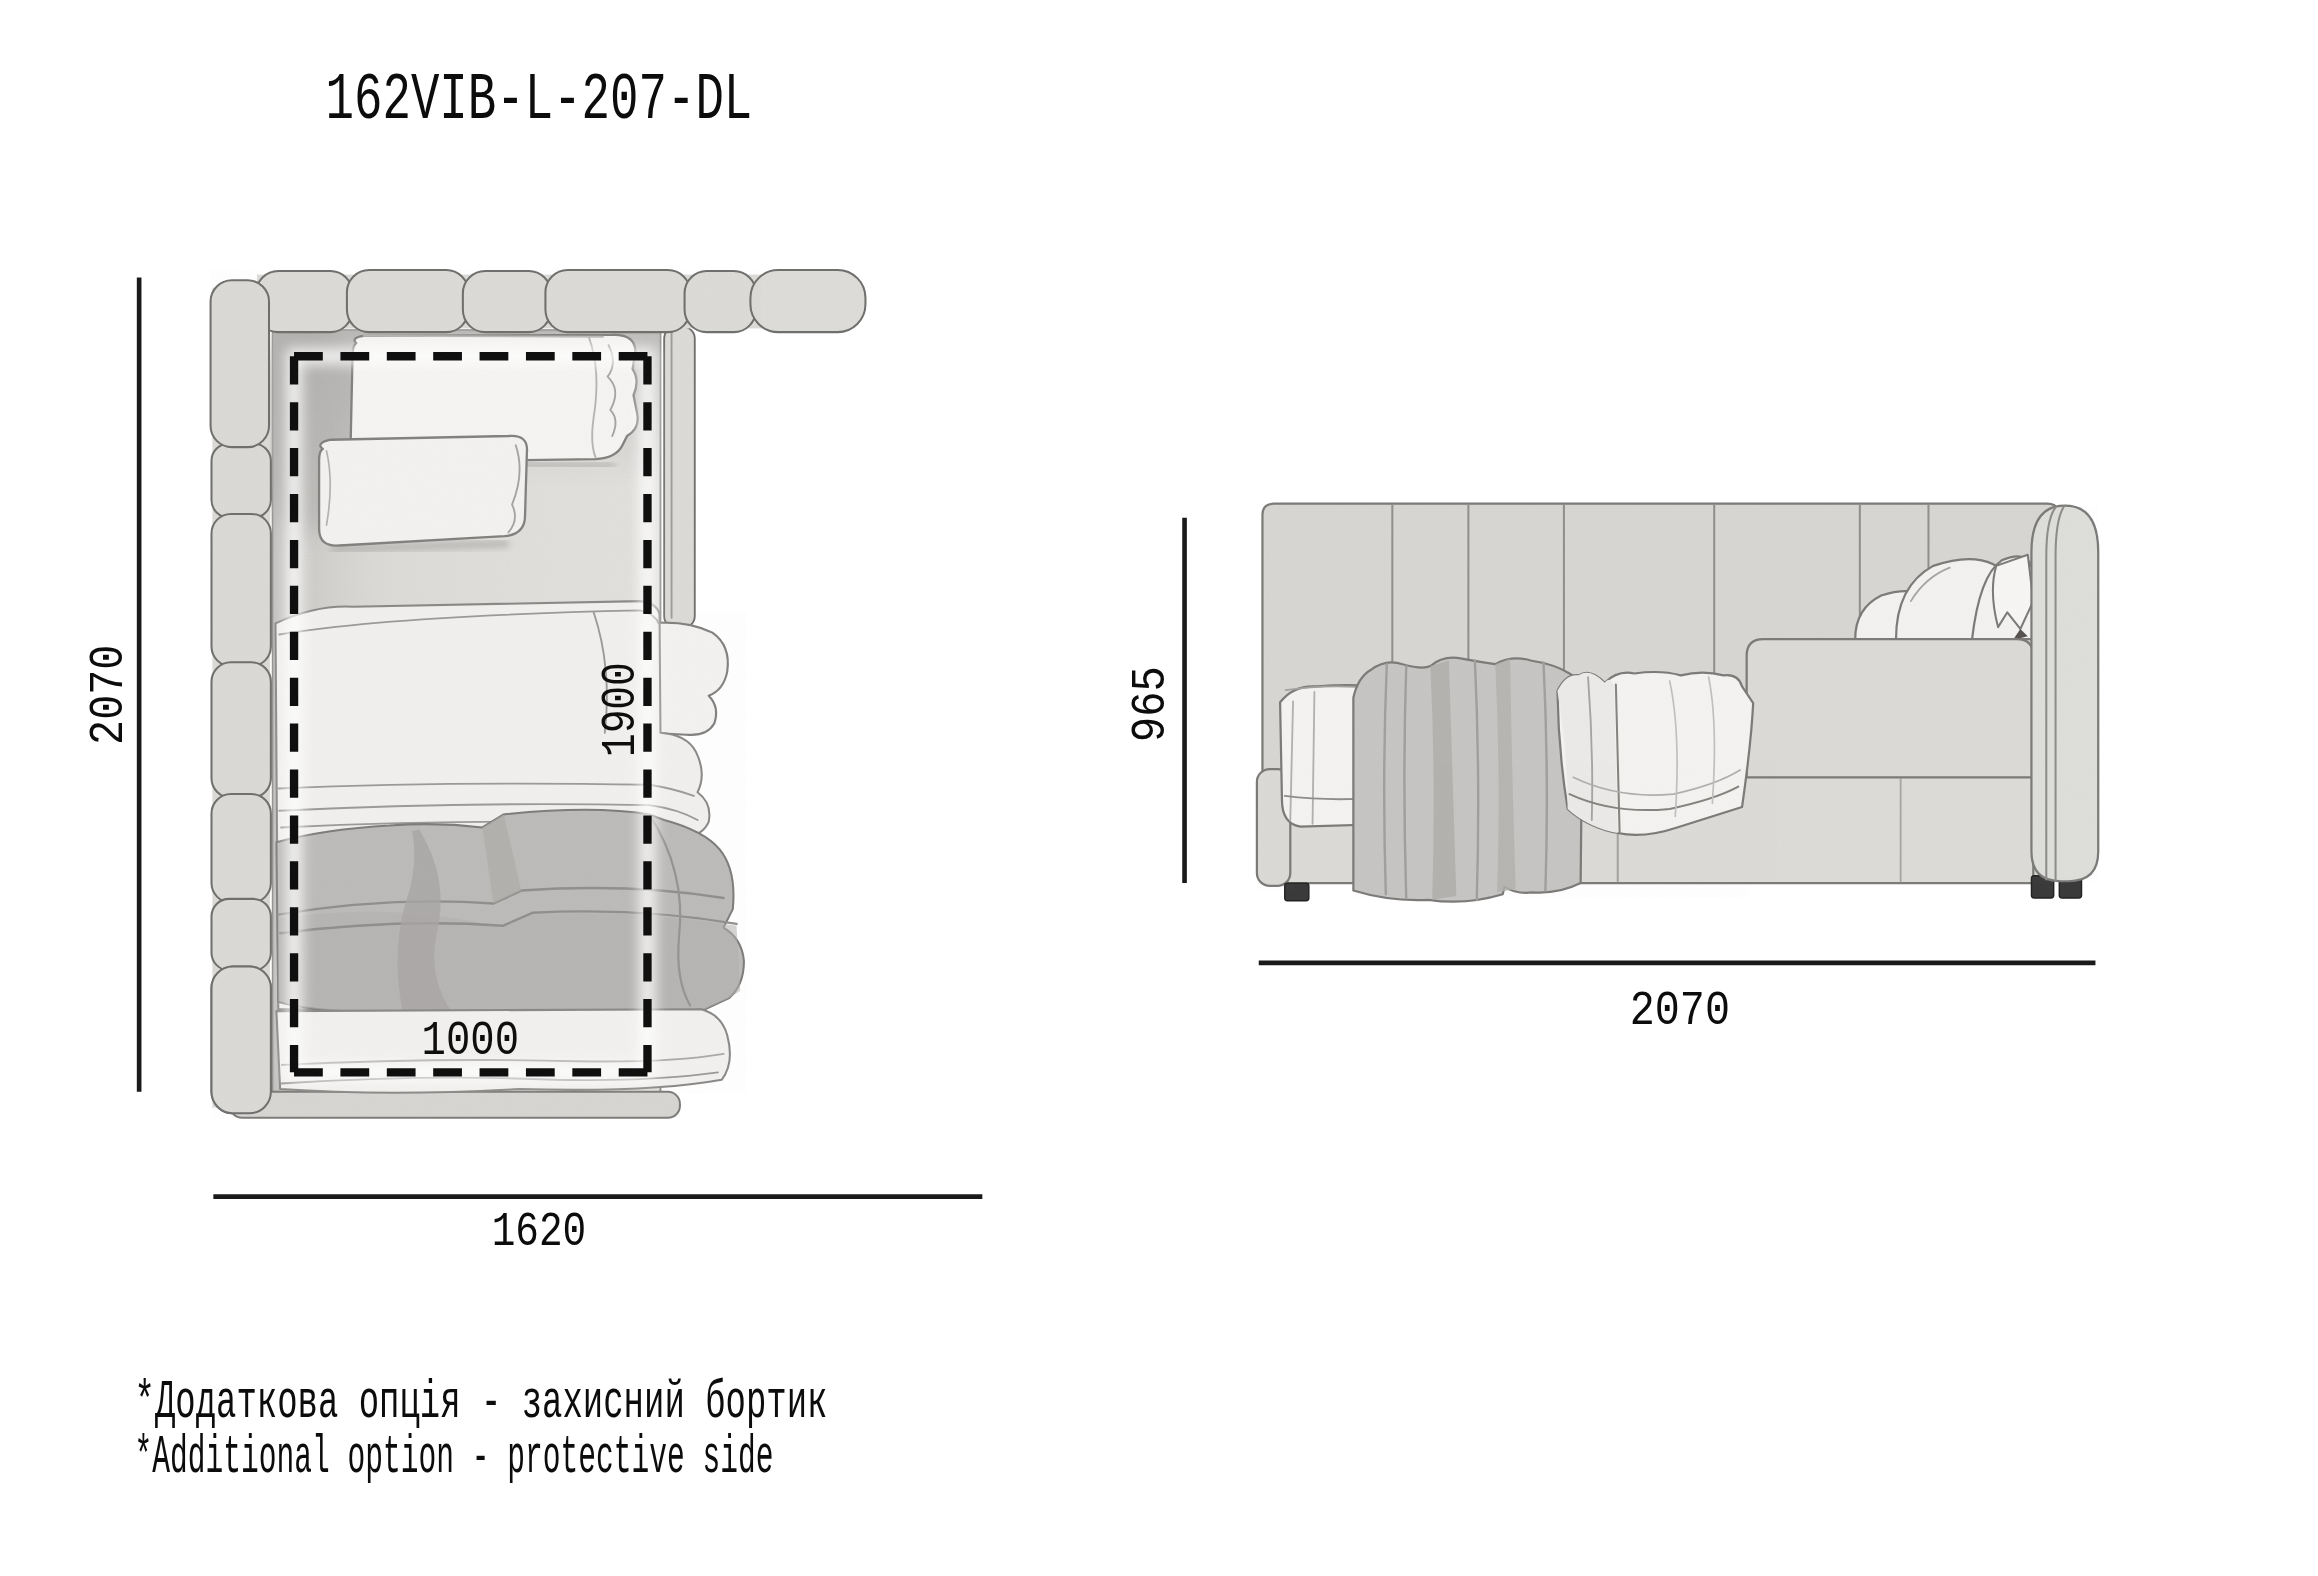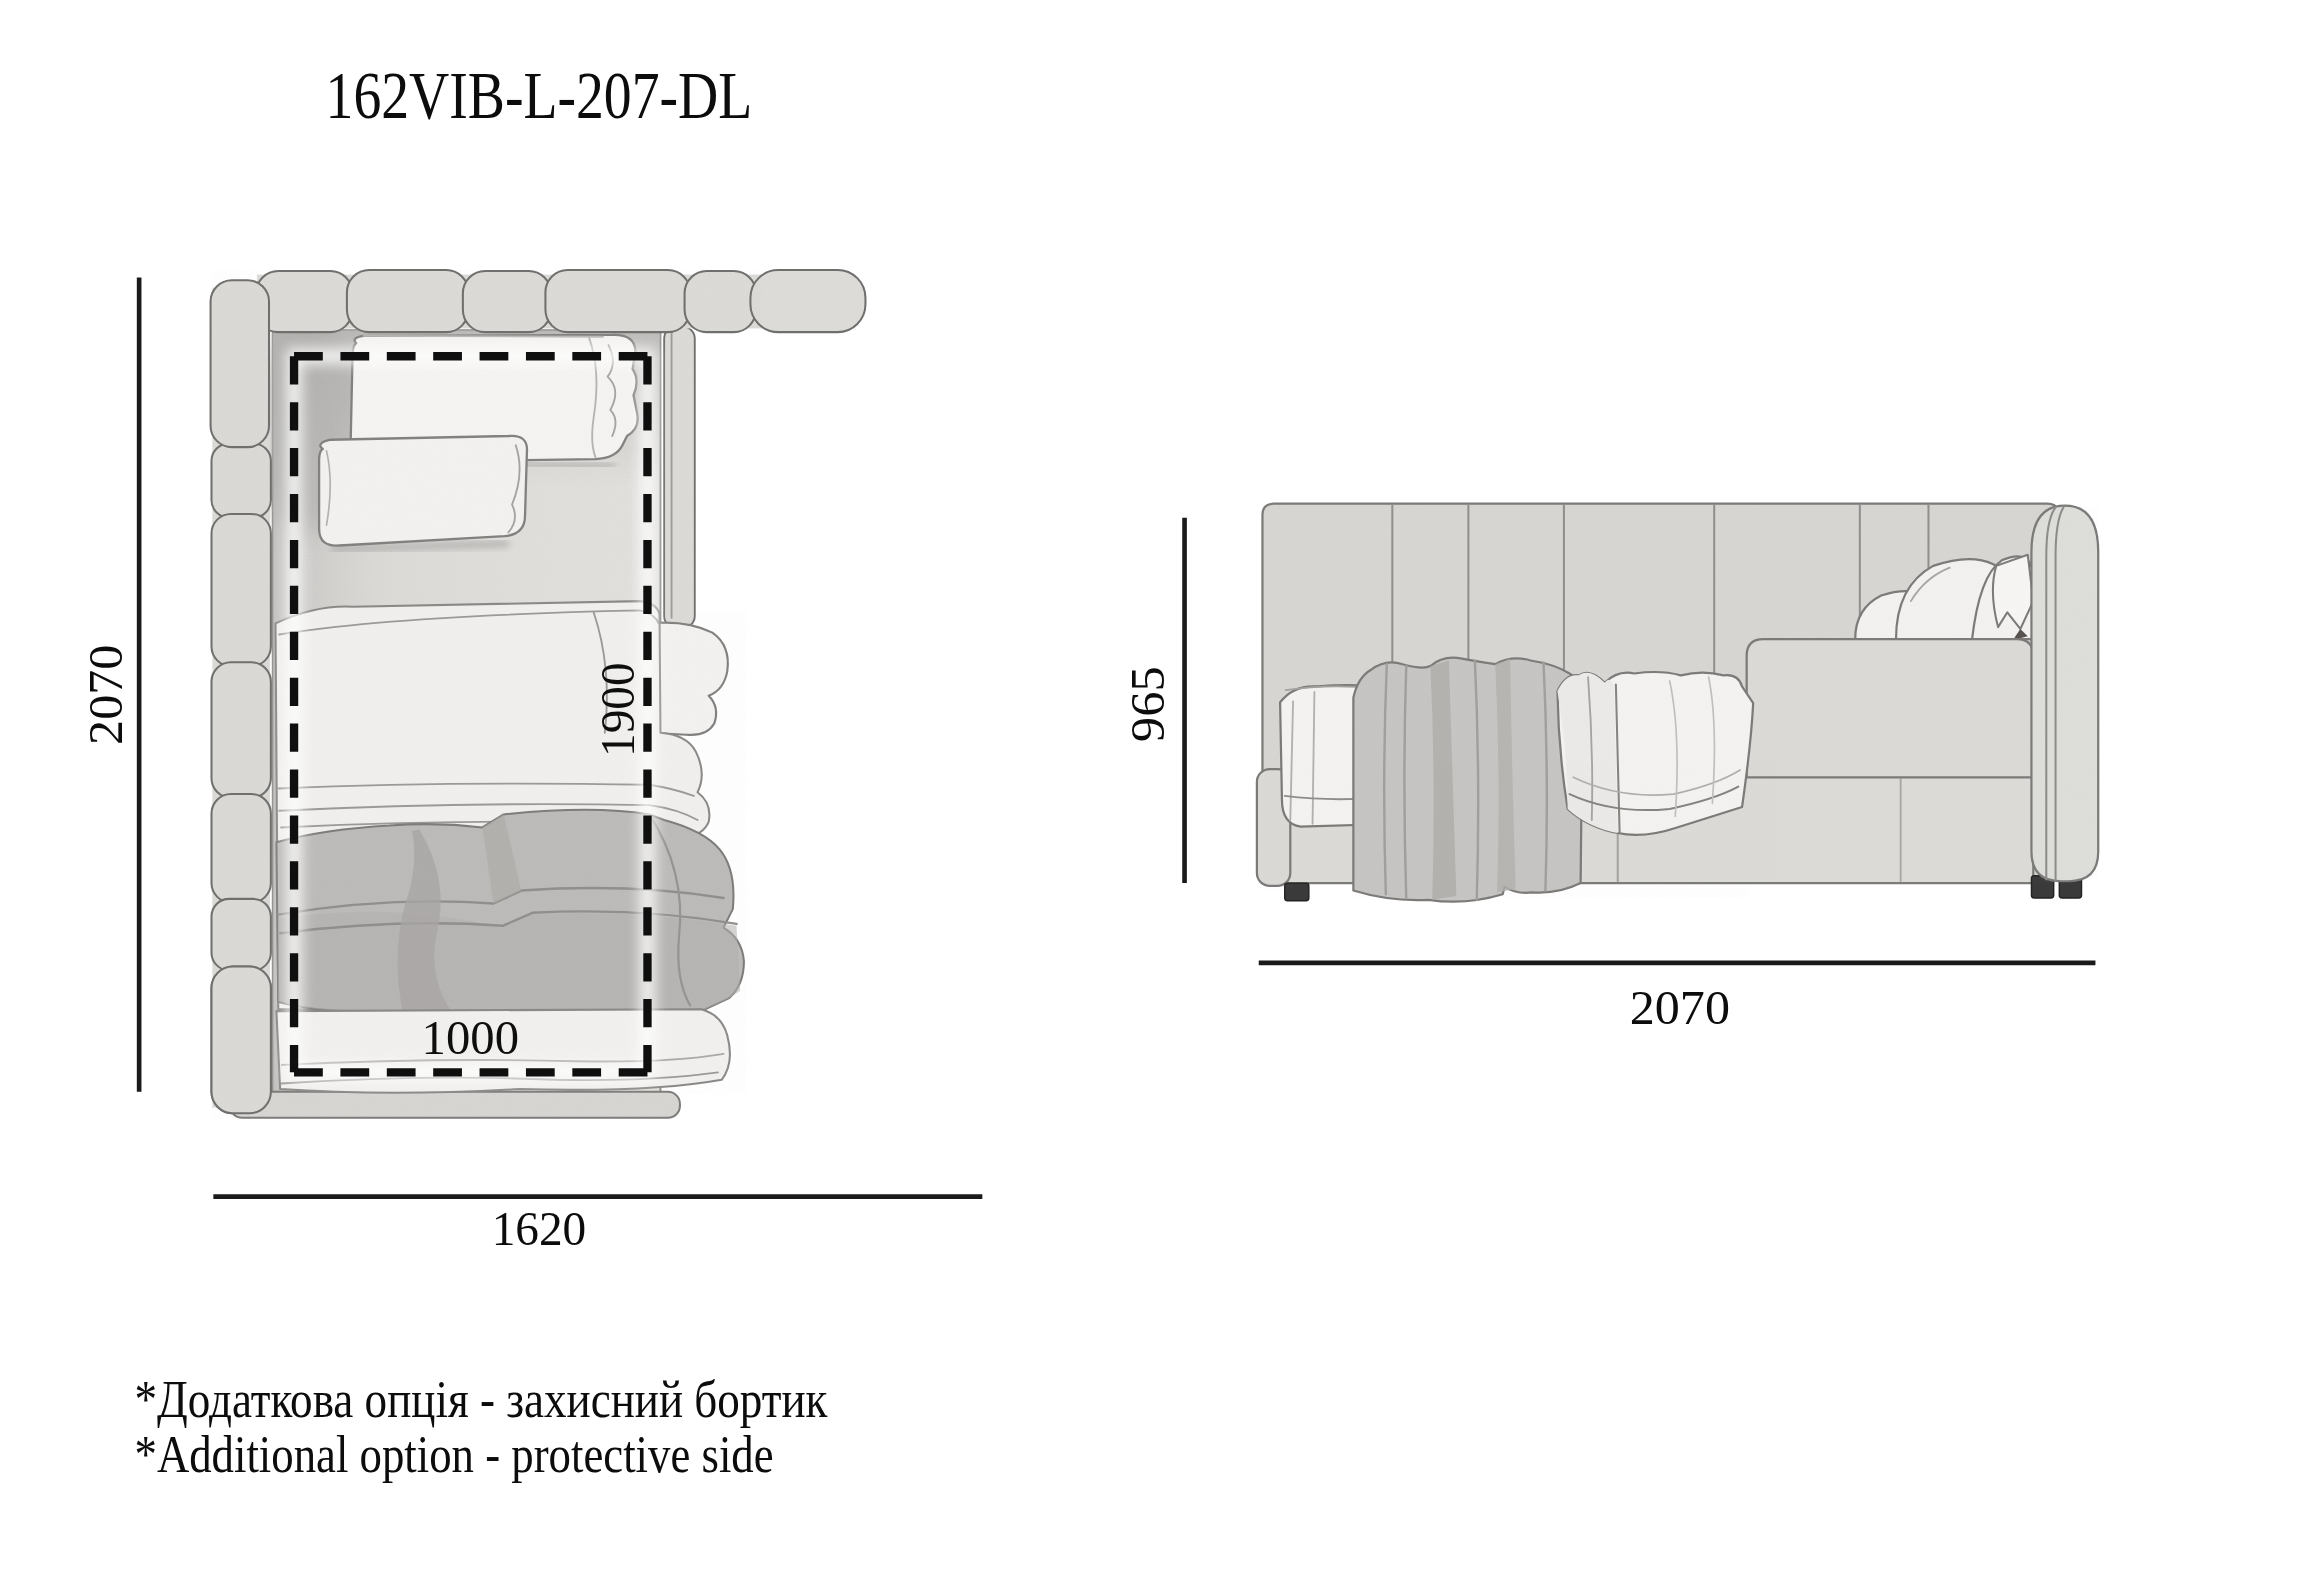--- a/index.html
+++ b/index.html
@@ -1,17 +1,17 @@
 <!DOCTYPE html>
 <html style="font-size:15px"><head>
 <meta charset="utf-8">
 <style>
   html,body{margin:0;padding:0;background:#ffffff;}
   .page{width:2319px;height:1577px;position:relative;background:#ffffff;overflow:hidden;
-        font-family:Liberation Serif, serif;}
+        font-family:Liberation Mono, monospace;}
   svg{position:absolute;left:0;top:0;}
 </style>
 </head>
 <body>
 <div class="page">
 <svg width="2319" height="1577" viewBox="0 0 2500 1700">
 <defs>
   <filter id="glow" x="-20%" y="-20%" width="140%" height="140%">
     <feGaussianBlur stdDeviation="7"></feGaussianBlur>
   </filter>

